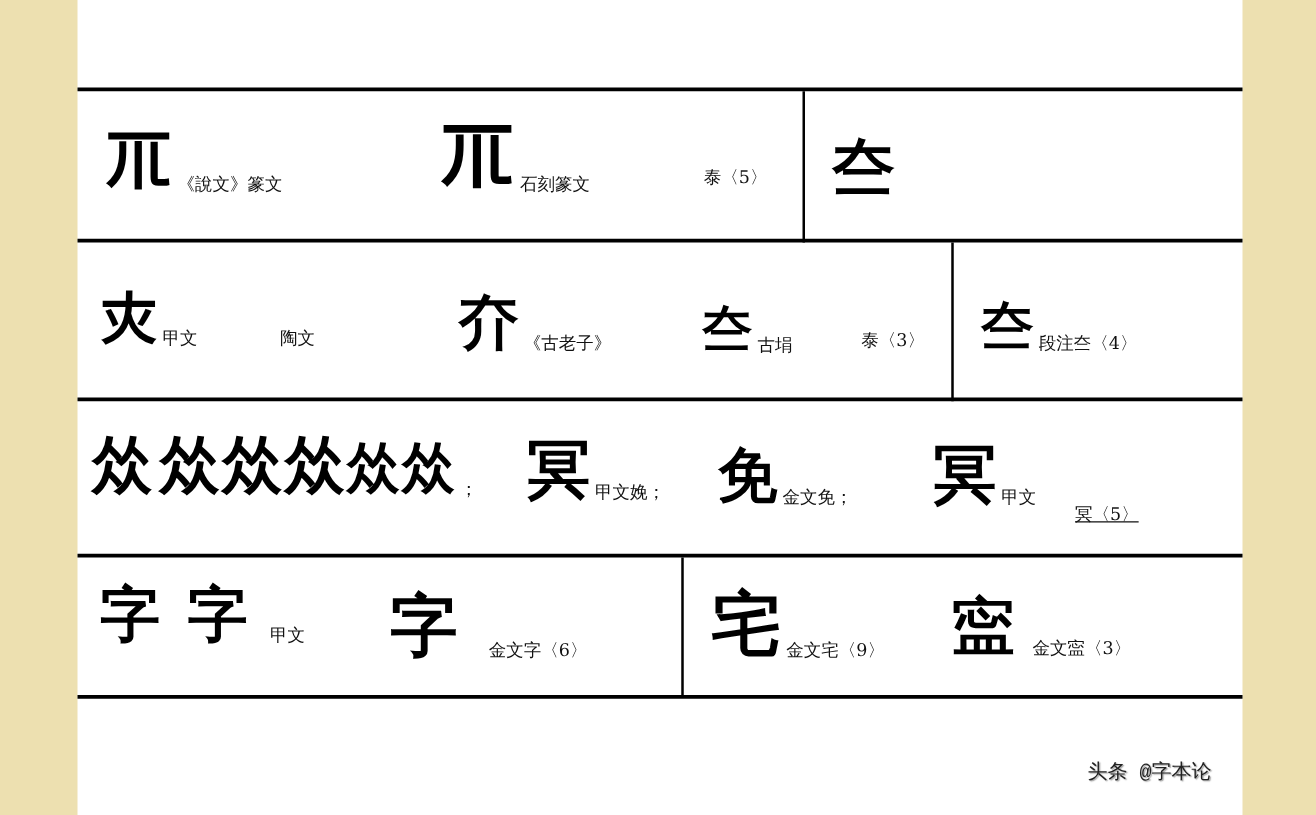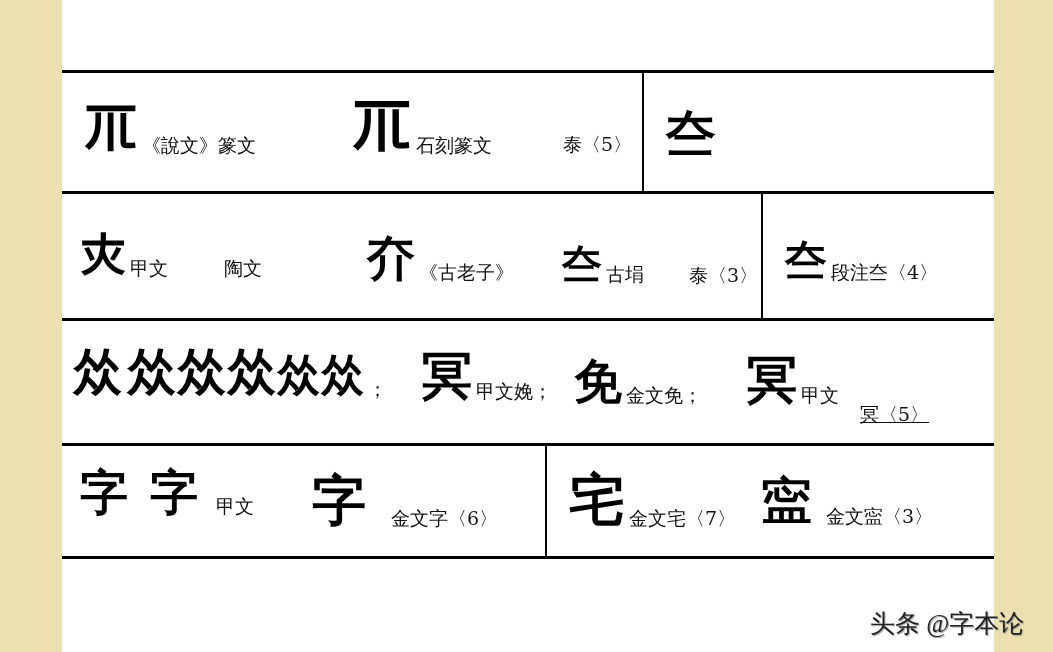--- a/index.html
+++ b/index.html
@@ -6,22 +6,22 @@
   body{width:1053px;height:652px;position:relative;background:#ffffff;overflow:hidden;font-family:"DejaVu Serif","Liberation Serif",serif;color:#111;}
   .side-left{position:absolute;left:0;top:0;width:62px;height:652px;background:#ede0b0;}
   .side-right{position:absolute;left:994px;top:0;width:59px;height:652px;background:#ede0b0;}
   .table{position:absolute;left:62px;top:70px;width:932px;height:489px;}
   .row{position:absolute;left:0;width:932px;border-top:3px solid #000;box-sizing:border-box;}
   .row.last{border-bottom:3px solid #000;}
   .cell{position:absolute;top:0;bottom:0;box-sizing:border-box;}
   .vline{position:absolute;top:0;bottom:0;width:2px;background:#000;}
   .item{position:absolute;display:flex;align-items:flex-end;white-space:nowrap;}
   .glyph{font-family:"DejaVu Sans",sans-serif;font-weight:bold;line-height:1;color:#000;display:inline-block;}
-  .lbl{font-size:19px;line-height:1;margin-left:4px;color:#111;}
-  .watermark{position:absolute;left:870px;top:607px;font-family:Liberation Serif, serif;font-size:25px;color:#222;text-shadow:1px 1px 1px #999;}
+  .lbl{font-size:14px;line-height:1;margin-left:4px;color:#111;}
+  .watermark{position:absolute;left:870px;top:607px;font-family:Liberation Mono, monospace;font-size:16px;color:#222;text-shadow:1px 1px 1px #999;}
 </style>
 </head>
 <body>
 
 <div class="side-left"></div>
 <div class="side-right"></div>
 
 <div class="table">
 
   <div class="row" style="top:0;height:124px;">
@@ -115,21 +115,21 @@
       </div>
       <div class="item" style="left:250px;top:28px;">
         <span class="glyph" style="font-size:54px;">字</span>
         <span class="lbl" style="margin-left:25px;">金文字〈6〉</span>
       </div>
     </div>
     <div class="vline" style="left:483px;"></div>
     <div class="cell" style="left:485px;width:447px;">
       <div class="item" style="left:22px;top:26px;">
         <span class="glyph" style="font-size:56px;">宅</span>
-        <span class="lbl">金文宅〈7〉</span>
+        <span class="lbl">金文宅〈9〉</span>
       </div>
       <div class="item" style="left:215px;top:30px;">
         <span class="glyph" style="font-size:50px;">寍</span>
         <span class="lbl" style="margin-left:14px;">金文寍〈3〉</span>
       </div>
     </div>
   </div>
 
 </div>
 

